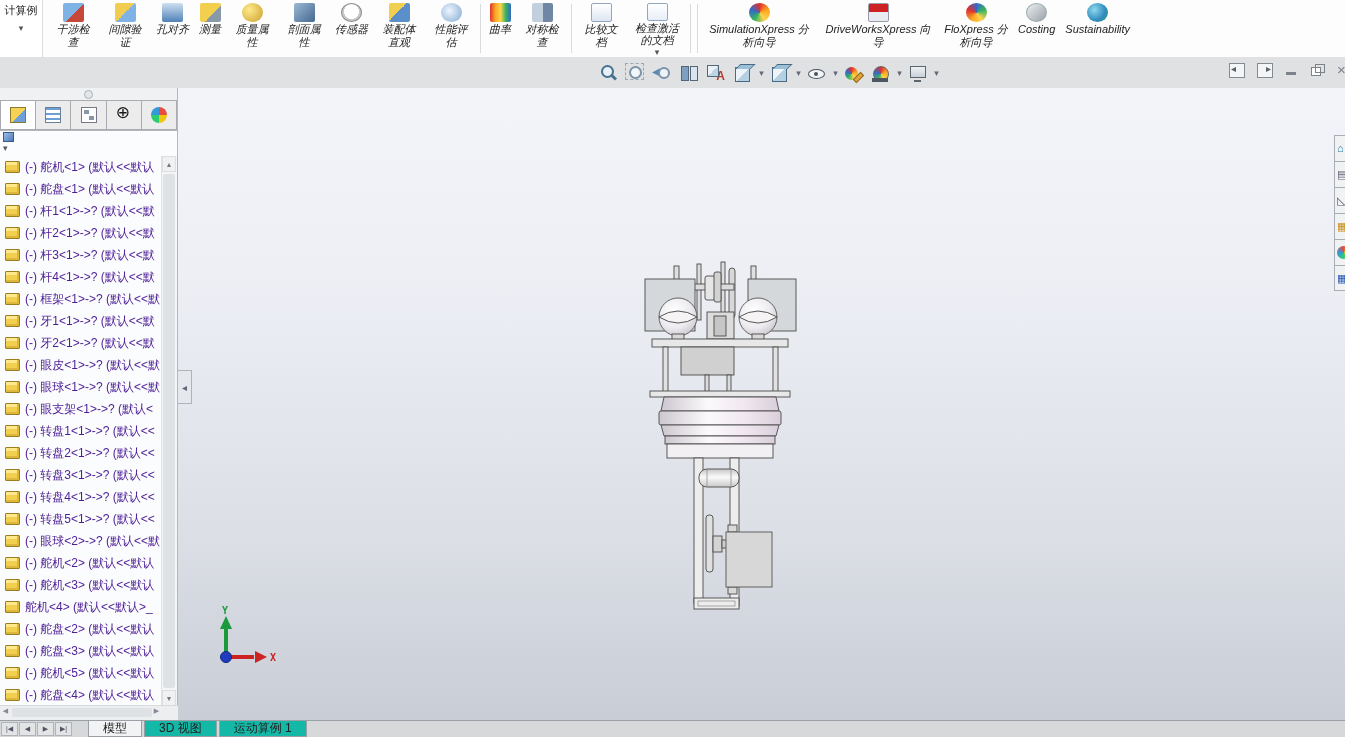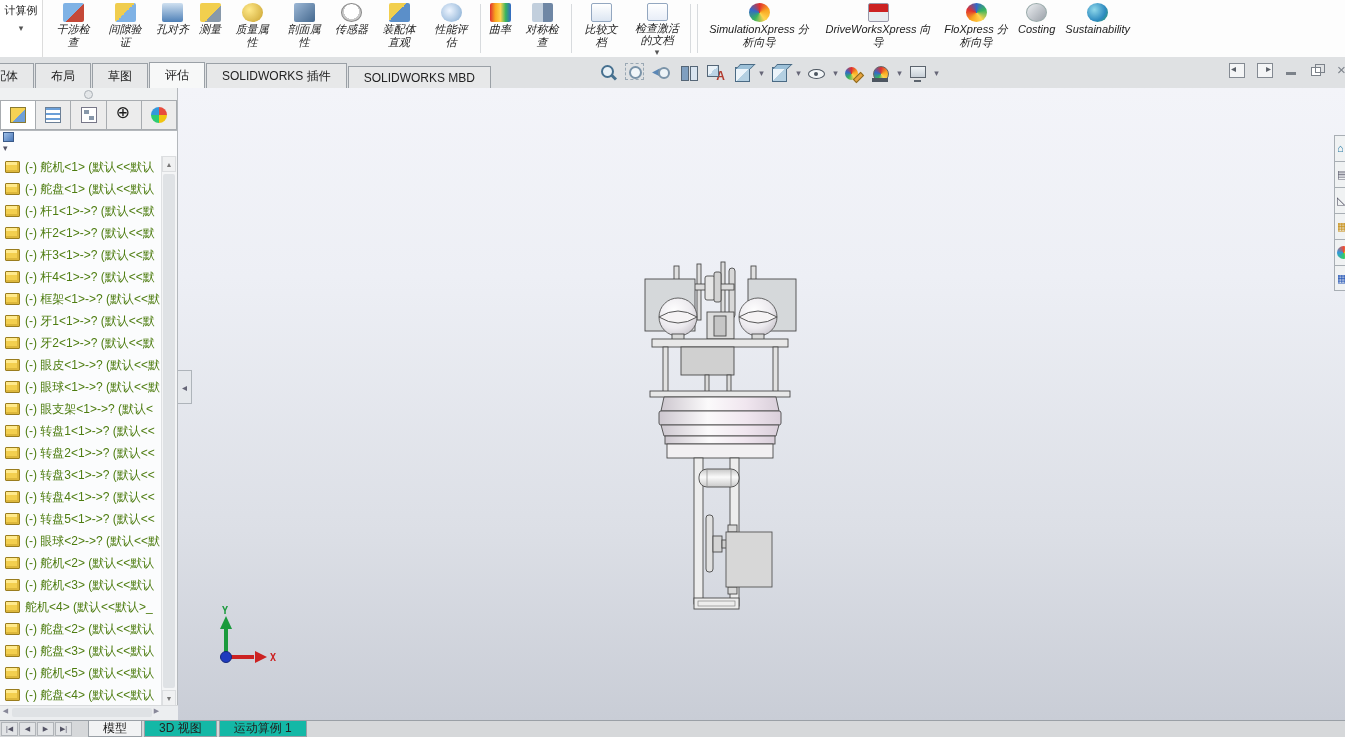--- a/index.html
+++ b/index.html
@@ -113,21 +113,21 @@
   .pti-configurationmanager::before{content:"";position:absolute;left:2px;top:2px;width:5px;height:4px;background:#8898aa;box-shadow:5px 6px 0 #8898aa;}
   .pti-dimxpertmanager::before{content:"⊕";position:absolute;left:0;top:-3px;font-size:17px;color:#1a1a1a;line-height:17px;}
   .pti-displaymanager{border-radius:50%;background:conic-gradient(#e84c3d 0 90deg,#f1c40f 90deg 180deg,#2ecc71 180deg 270deg,#3498db 270deg 360deg);}
   #treebox{position:absolute;left:0;top:42px;right:0;bottom:14px;background:#fbfcfd;border-top:1px solid #b4b8bc;overflow:hidden;}
   .tree-corner{position:absolute;left:3px;top:1px;}
   .tree-corner-icon{display:block;width:9px;height:8px;background:linear-gradient(135deg,#9fc0e8,#4a78b8);border:1px solid #3a5a88;}
   .tree-corner-caret{display:block;font-size:0;margin-top:1px;}
   .tree-corner-caret::before{content:"▾";font-size:9px;color:#556;}
   #tree-rows{position:absolute;left:0;top:25px;right:15px;}
   .trow{height:22px;display:flex;align-items:center;gap:5px;padding-left:5px;font-size:12px;
-        white-space:nowrap;overflow:hidden;color:#4d7c0f;}
+        white-space:nowrap;overflow:hidden;color:#4c1d95;}
   .brick{flex:none;width:13px;height:10px;background:linear-gradient(180deg,#ffe98c 0 3px,#f3cf4f 3px);
          border:1px solid #9a7d1e;border-radius:1px;box-shadow:inset -2px -2px 0 #ddb73c;}
   #vscroll{position:absolute;right:0;top:25px;bottom:0;width:15px;background:#f4f5f6;border-left:1px solid #dfe1e3;}
   .sarrow{position:absolute;left:0;width:14px;height:16px;background:#f0f1f2;border:1px solid #dcdee0;
           display:flex;align-items:center;justify-content:center;font-size:0;box-sizing:border-box;}
   .sarrow.up{top:0;} .sarrow.down{bottom:0;}
   .sarrow.up::before{content:"▲";font-size:7px;color:#777;}
   .sarrow.down::before{content:"▼";font-size:7px;color:#777;}
   #vthumb{position:absolute;left:1px;top:18px;bottom:18px;width:12px;background:#dfe2e5;border-radius:2px;}
   #hscroll{position:absolute;left:0;bottom:0;width:178px;height:14px;background:#eceef0;border-top:1px solid #d8dadc;}
@@ -268,28 +268,20 @@
           <div class="tlabel">Costing</div>
         </div>
         <div class="tbtn tb-sustainability">
           <span class="tbi tbi-sustainability"></span>
           <div class="tlabel">Sustainability</div>
         </div>
       </div>
   </div>
 
   <div id="tabrow">
-    <div id="command-tabs">
-        <div class="ctab clipped">配体</div>
-        <div class="ctab">布局</div>
-        <div class="ctab">草图</div>
-        <div class="ctab active">评估</div>
-        <div class="ctab">SOLIDWORKS 插件</div>
-        <div class="ctab">SOLIDWORKS MBD</div>
-      </div>
     <div id="headsup">
         <span class="vbtn">
           <span class="vi vi-zoom-fit"></span>
         </span>
         <span class="vbtn">
           <span class="vi vi-zoom-area"></span>
         </span>
         <span class="vbtn">
           <span class="vi vi-previous-view"></span>
         </span>

